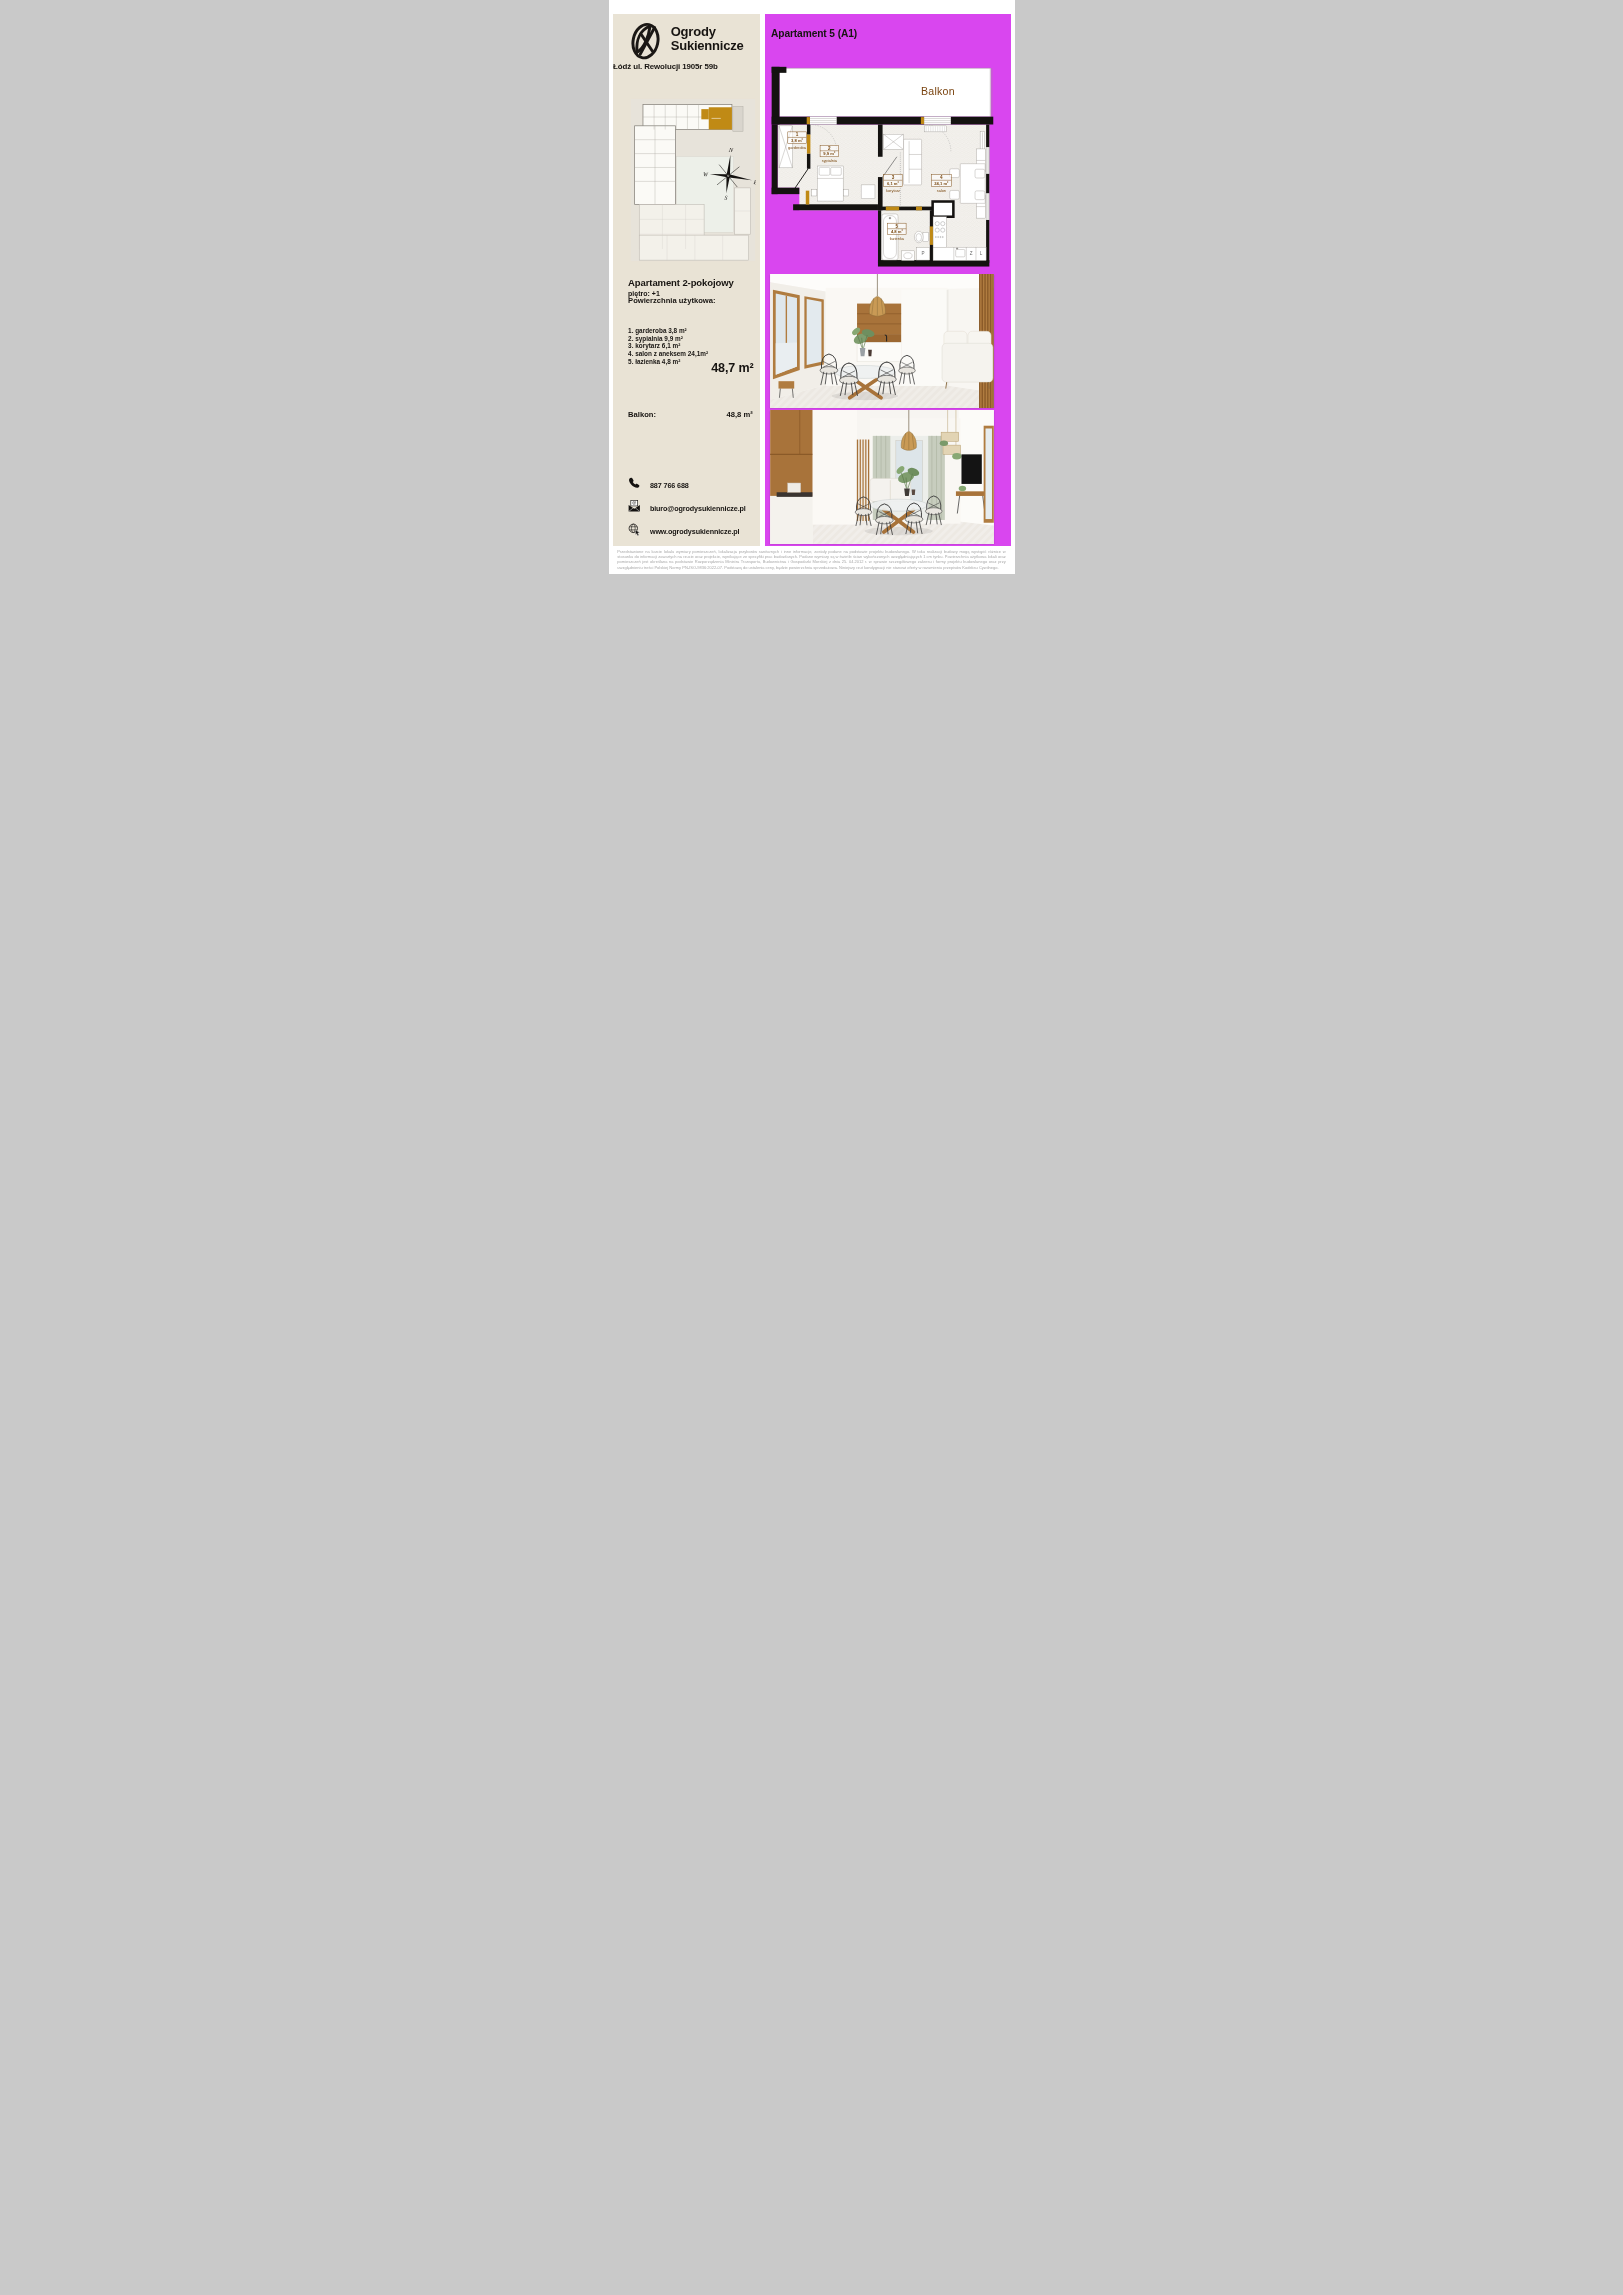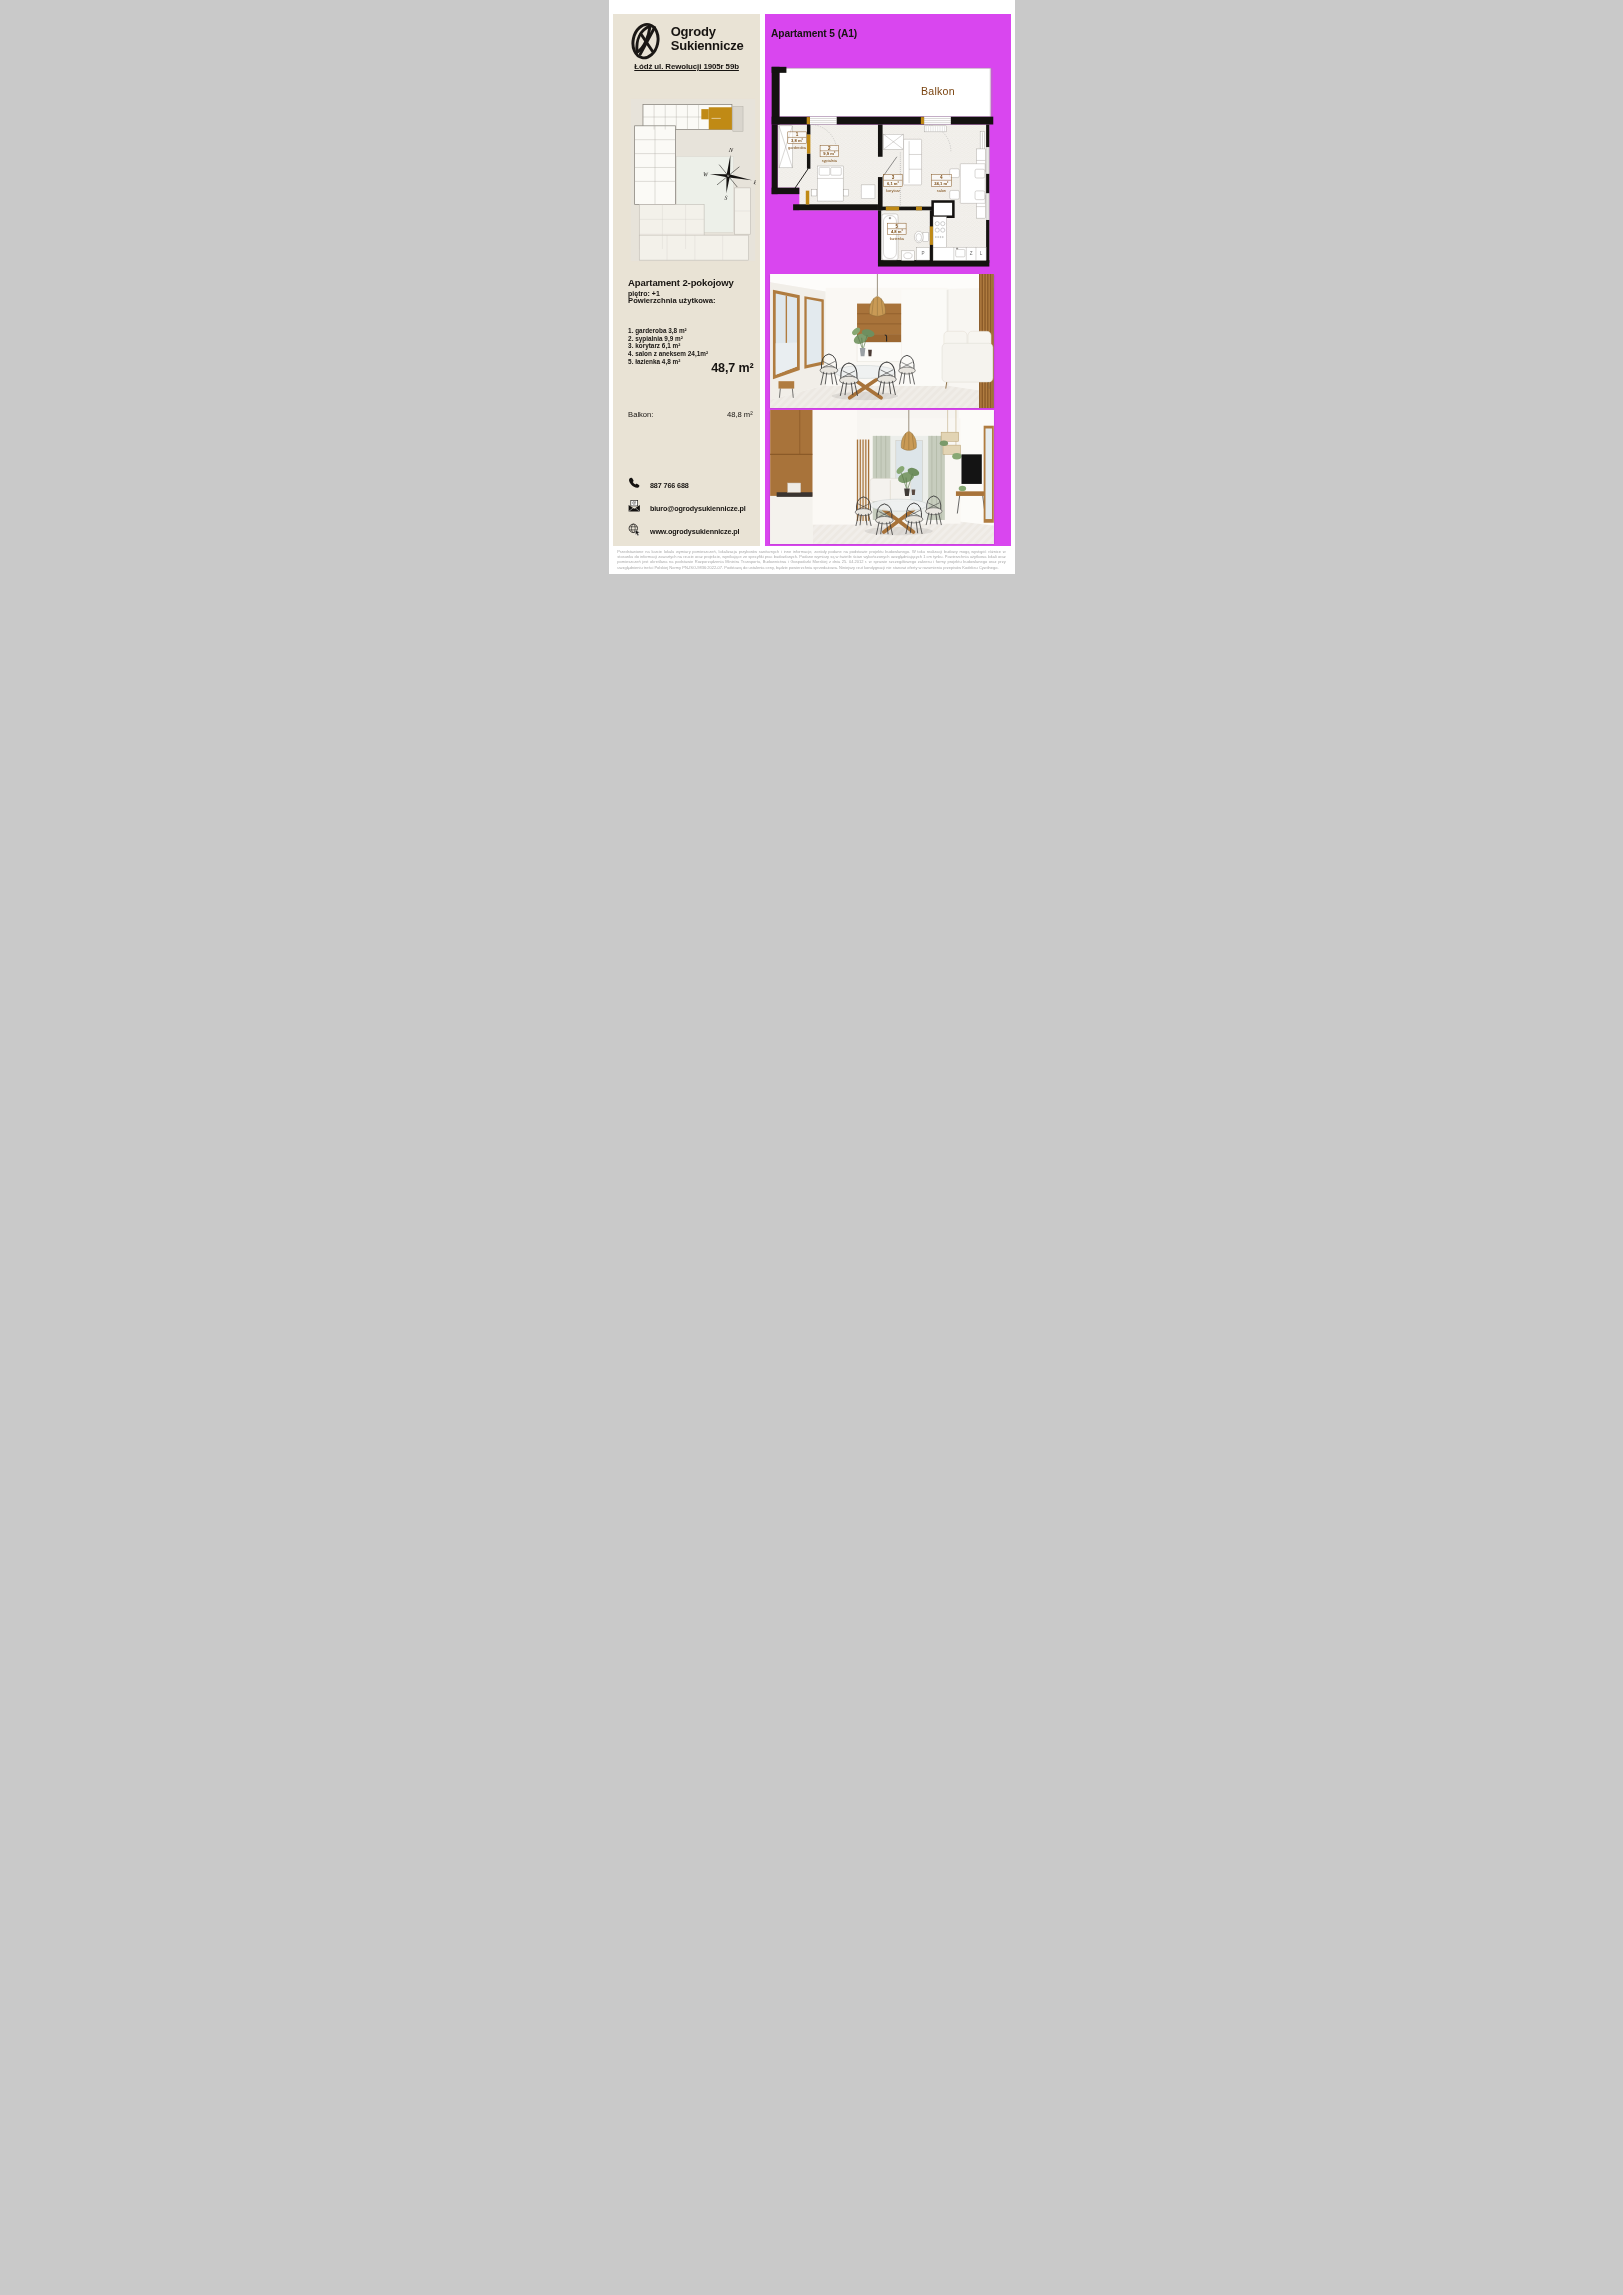--- a/index.html
+++ b/index.html
@@ -6,28 +6,28 @@
   .page{
     position:relative;width:406px;height:574px;margin:0 auto;background:#ffffff;
     font-family:"Liberation Sans",sans-serif;color:#171411;overflow:hidden;
   }
   .panel-left{position:absolute;left:4.6px;top:14px;width:147px;height:532px;background:#e9e3d5;}
   .panel-right{position:absolute;left:156px;top:14px;width:246px;height:532px;background:#d946ef;}
 
   
   .brand{position:absolute;top:6.5px;left:13px;display:flex;align-items:flex-start;}
   .brand-name{margin-left:5.6px;margin-top:4.6px;font-size:13px;font-weight:700;line-height:1.07;letter-spacing:-0.2px;}
-  .address{position:absolute;top:48px;left:0;width:100%;text-align:center;font-size:7.9px;font-weight:700;letter-spacing:-0.1px;text-decoration:underline;}
+  .address{position:absolute;top:48px;left:0;width:100%;font-size:7.9px;font-weight:700;letter-spacing:-0.1px;}
   .siteplan{position:absolute;left:16.7px;top:83px;}
   .h-type{position:absolute;left:15px;top:263px;font-size:9.5px;font-weight:700;letter-spacing:-0.1px;}
   .h-floor{position:absolute;left:15px;top:276px;font-size:7px;font-weight:700;}
   .h-area{position:absolute;left:15px;top:282px;font-size:7.6px;font-weight:700;}
   .room-list{position:absolute;left:15px;top:313px;font-size:6.4px;font-weight:700;line-height:7.7px;}
   .total-area{position:absolute;right:6.5px;top:347px;font-size:12.5px;font-weight:700;letter-spacing:-0.1px;text-align:right;}
-  .balcony-row{position:absolute;left:15px;right:7.4px;top:396px;display:flex;justify-content:space-between;font-size:7.6px;font-weight:400;}
+  .balcony-row{position:absolute;left:15px;right:7.4px;top:396px;display:flex;justify-content:space-between;font-size:7.6px;font-weight:700;}
   .contacts{position:absolute;left:15px;top:463px;right:7.4px;}
   .contact-row{display:flex;align-items:flex-end;margin-bottom:10.6px;}
   .contact-row svg{flex:0 0 auto;}
   .contact-text{margin-left:9.3px;font-size:7.2px;font-weight:700;letter-spacing:-0.1px;}
 
   
   .main-title{position:absolute;left:6.5px;top:14px;font-size:10.2px;font-weight:700;letter-spacing:-0.1px;}
   .floorplan{position:absolute;left:6px;top:51px;}
   .photo{position:absolute;left:5.6px;width:224px;height:134px;box-shadow:0 0.5px 1.4px rgba(0,0,0,.25);}
   .photo1{top:260px;}

